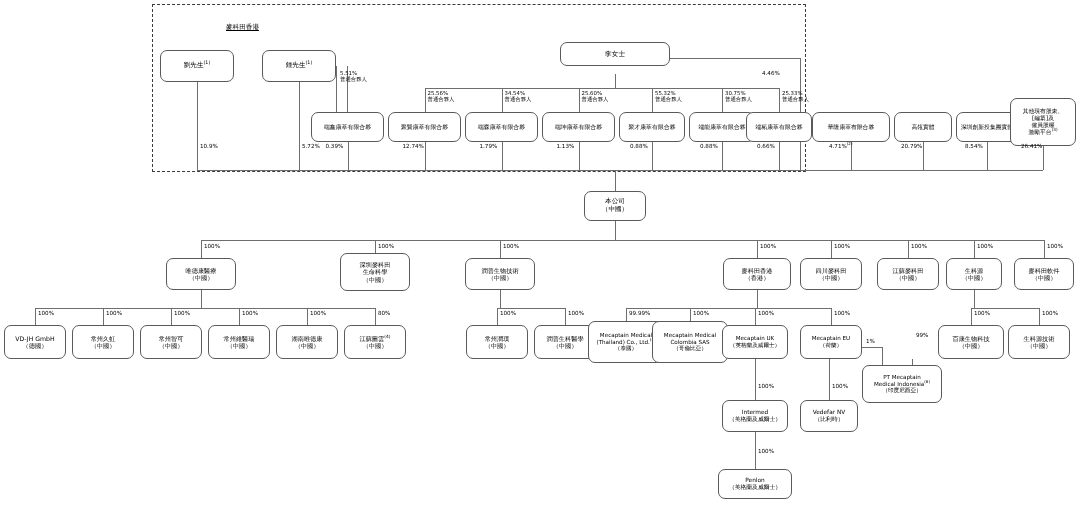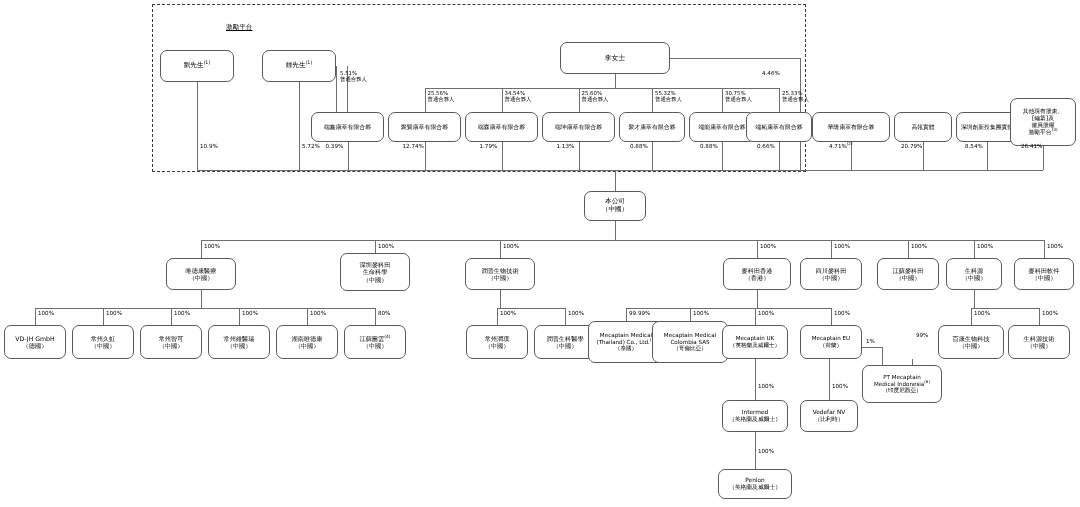--- a/index.html
+++ b/index.html
@@ -16,32 +16,32 @@
   .lbl{position:absolute;z-index:4;color:#000;white-space:pre-line;line-height:1.15;
        background:transparent;}
   .dash{position:absolute;border:1px dashed #3a3a3a;z-index:0;border-radius:1px;}
   sup{font-size:0.72em;vertical-align:super;line-height:0;}
 </style>
 </head>
 <body>
 
 <div id="canvas">
     <div class="dash" style="left: 152px; top: 4px; width: 652px; height: 166px;"></div>
-    <div class="lbl" style="left: 226px; top: 24px; font-size: 6.6px; text-decoration: underline;">激勵平台</div>
+    <div class="lbl" style="left: 226px; top: 24px; font-size: 6.6px; text-decoration: underline;">麥科田香港</div>
     <div class="box" style="left: 160px; top: 50px; width: 74px; height: 32px; font-size: 6.6px;">
       <span>劉先生<sup>(1)</sup></span>
     </div>
     <div class="ln lnv" style="left: 197px; top: 82px; height: 88px;"></div>
     <div class="lbl" style="left: 200px; top: 143px; font-size: 5.6px;">10.9%</div>
     <div class="box" style="left: 262px; top: 50px; width: 74px; height: 32px; font-size: 6.6px;">
       <span>鍾先生<sup>(1)</sup></span>
     </div>
     <div class="ln lnv" style="left: 299px; top: 82px; height: 88px;"></div>
     <div class="lbl" style="left: 302px; top: 143px; font-size: 5.6px;">5.72%</div>
-    <div class="box" style="left: 560px; top: 42px; width: 110px; height: 32px; font-size: 6.8px;">
+    <div class="box" style="left: 560px; top: 42px; width: 110px; height: 24px; font-size: 6.8px;">
       <span>李女士</span>
     </div>
     <div class="ln lnv" style="left: 615px; top: 74px; height: 14px;"></div>
     <div class="box" style="left: 311px; top: 112px; width: 73px; height: 30px; font-size: 5.9px;">
       <span>端鑫康萃有限合夥</span>
     </div>
     <div class="ln lnv" style="left: 347.5px; top: 142px; height: 28px;"></div>
     <div class="lbl" style="left: 325.5px; top: 143px; font-size: 5.6px;">0.39%</div>
     <div class="box" style="left: 388px; top: 112px; width: 73px; height: 30px; font-size: 5.9px;">
       <span>聚賢康萃有限合夥</span>

